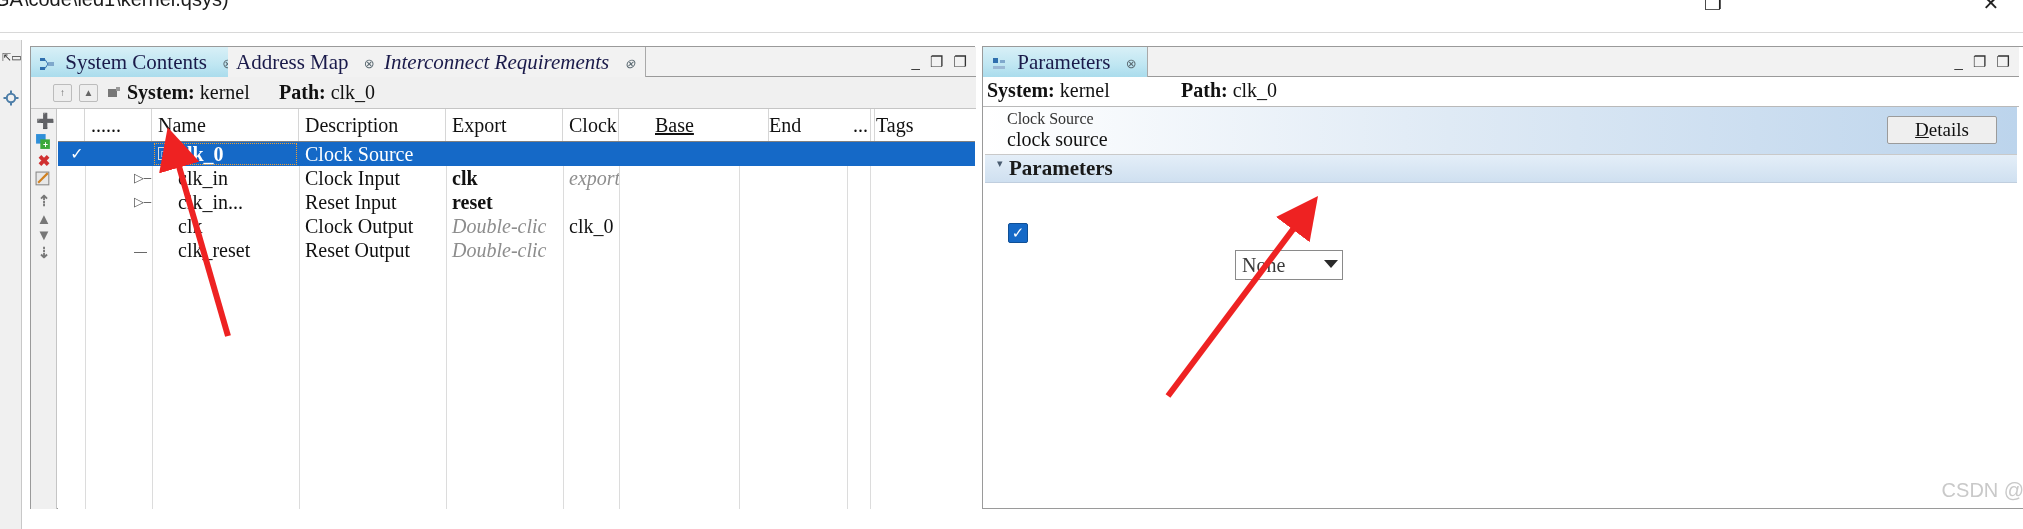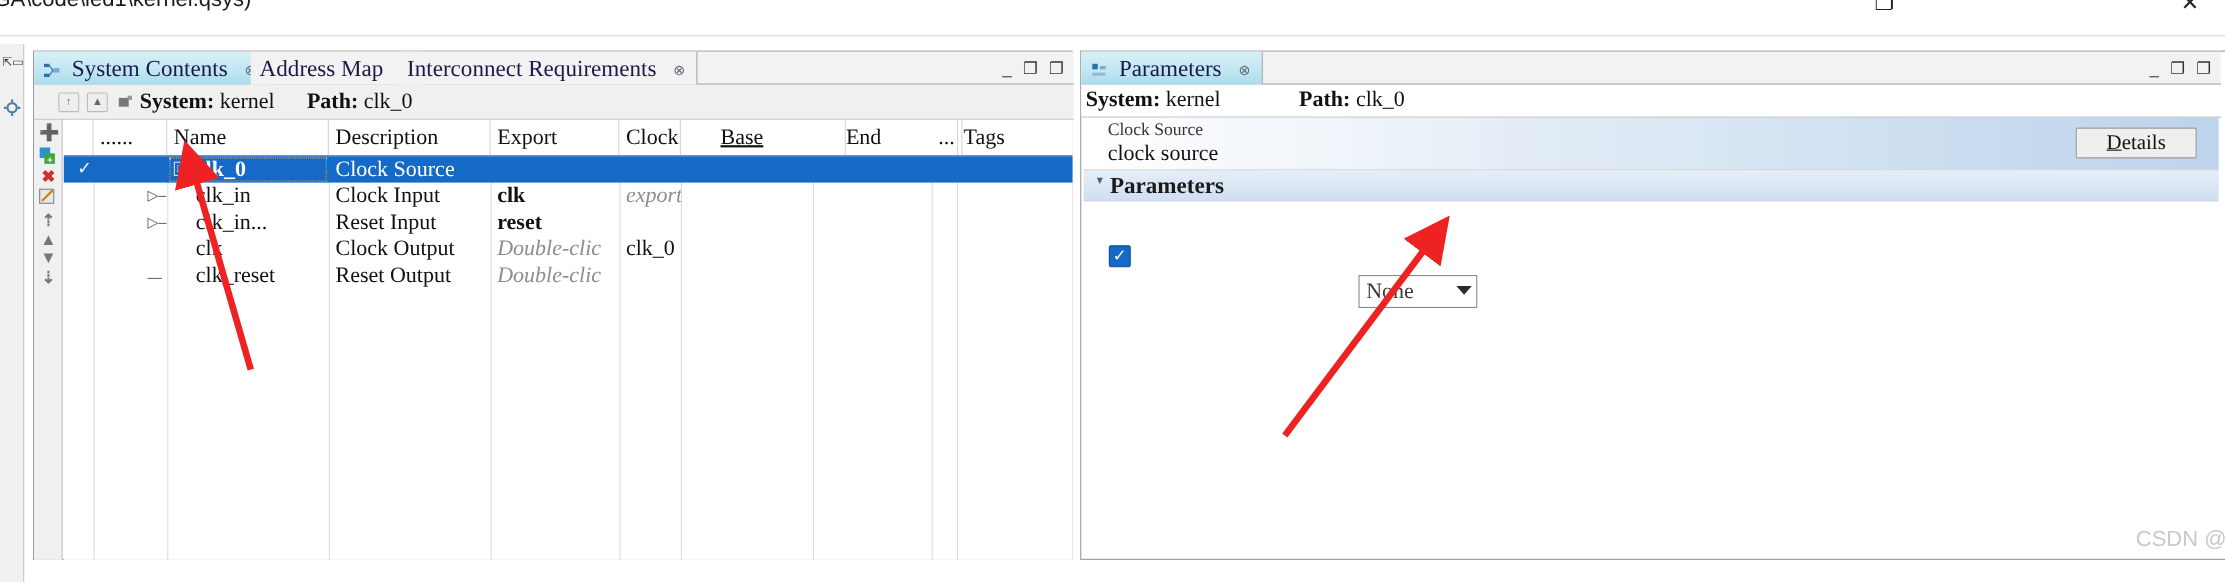--- a/index.html
+++ b/index.html
@@ -274,21 +274,21 @@
           <line x1="6" y1="3.5" x2="9" y2="8" stroke="#2f6fae" stroke-width="1"></line>
           <line x1="6" y1="12.5" x2="9" y2="8" stroke="#2f6fae" stroke-width="1"></line>
         </svg>
         <span>System Contents</span>
         <span class="tab-x">⊗</span>
       </div>
       <div class="tab inactive" style="left:197px;">
         <span>Address Map</span>
         <span class="tab-x">⊗</span>
       </div>
-      <div class="tab inactive" style="left:331px;">
+      <div class="tab inactive" style="left:345px;font-style:italic;">
         <span>Interconnect Requirements</span>
         <span class="tab-x">⊗</span>
       </div>
       <div class="panel-min">_ ❐ ❐</div>
     </div>
 
     <div class="crumbrow">
       <div class="crumb-btn b1">↑</div>
       <div class="crumb-btn b2">▲</div>
       <svg class="crumb-ic" viewBox="0 0 16 16">

